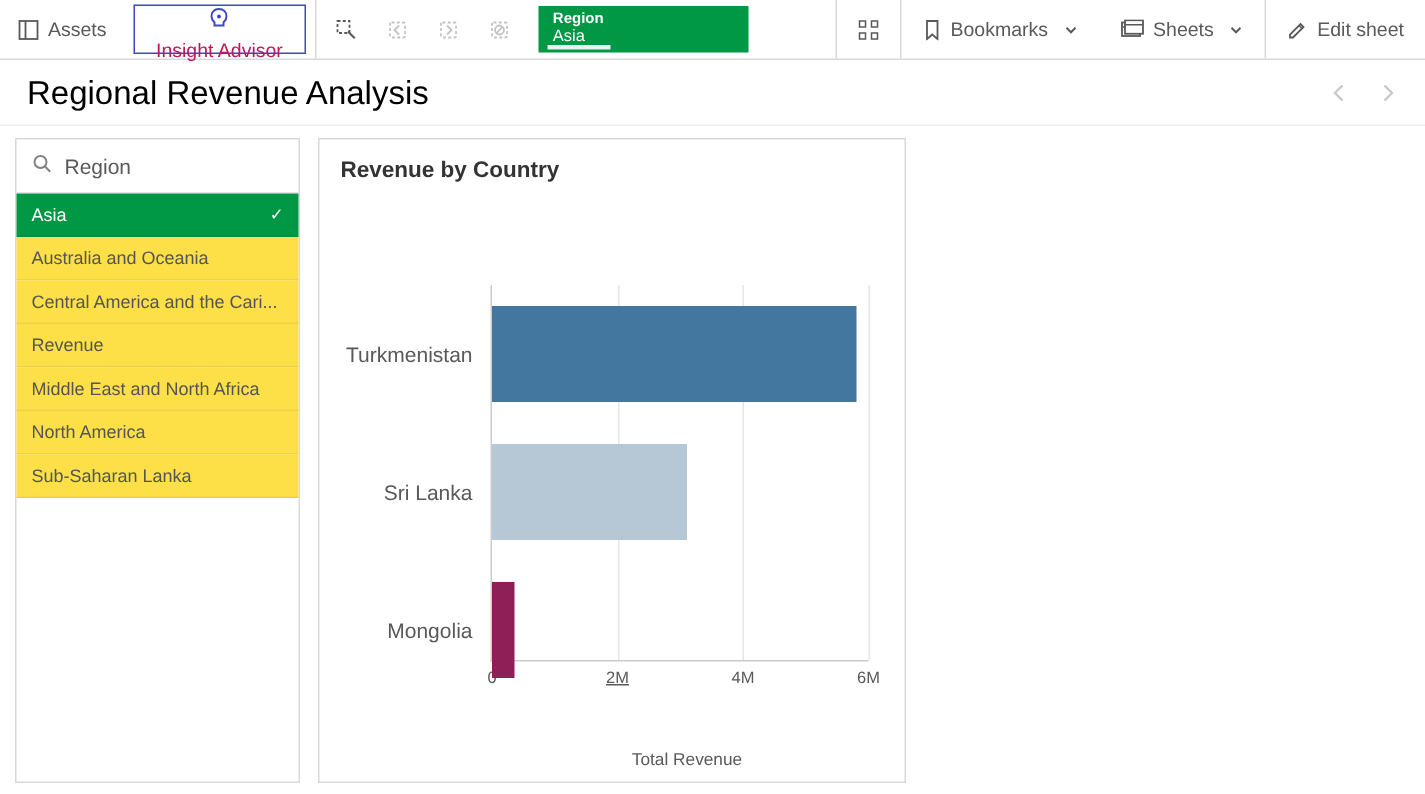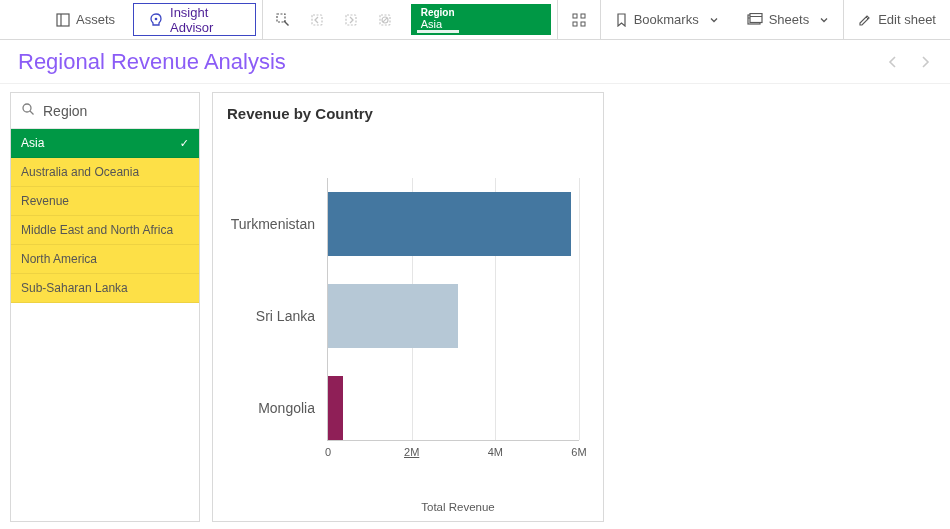--- a/index.html
+++ b/index.html
@@ -1,50 +1,50 @@
 <!DOCTYPE html>
 <html><head>
 <meta charset="utf-8">
 <style>
   * { box-sizing: border-box; }
   html, body { margin: 0; padding: 0; }
   body { font-family: "Segoe UI", -apple-system, "Helvetica Neue", Arial, sans-serif; font-size: 13px; color: #333; background: #fff; width: 950px; height: 529px; overflow: hidden; }
 
   .toolbar { height: 40px; display: flex; align-items: stretch; border-bottom: 1px solid #d9d9d9; }
-  .tb-left { display: flex; align-items: stretch; margin-left: 44px; }
+  .tb-left { display: flex; align-items: stretch; }
   .tb-item { display: flex; align-items: center; padding: 0 12px; color: #595959; gap: 6px; border-right: 0 solid transparent; }
   .tb-item svg { display:block; }
   .tb-sep { width: 1px; background: #d9d9d9; }
-  .tb-insight { border: 1px solid #3d47c4; color: #4c1d95; margin: 3px 6px; padding: 0 14px; }
+  .tb-insight { border: 1px solid #3d47c4; color: #be185d; margin: 3px 6px; padding: 0 14px; flex-direction: column; }
   .tb-icons { display: flex; align-items: center; padding: 0 8px; gap: 10px; }
   .tb-icon-btn { display:flex; align-items:center; justify-content:center; width:24px; height:24px; color:#595959; }
   .tb-icon-btn.disabled { opacity: .35; }
   .tb-pill { background: #009845; color: #fff; margin: 4px 6px; padding: 3px 10px 3px 10px; min-width: 140px; display:flex; flex-direction:column; justify-content:center; line-height: 1.05; position:relative; }
   .tb-pill .pill-label { font-size: 10px; font-weight: 600; }
   .tb-pill .pill-value { font-size: 11px; }
   .tb-pill .pill-underline { position:absolute; left:6px; bottom:2px; width: 42px; height:3px; background: rgba(255,255,255,.9); }
   .tb-spacer { flex: 1; }
   .tb-right { display: flex; align-items: stretch; }
   .tb-right .tb-item { padding: 0 14px; white-space: nowrap; }
   .caret { margin-left: 4px; }
 
-  .titlebar { height: 44px; display:flex; align-items:center; padding: 0 18px; color:#8b5cf6; font-size: 22px; border-bottom: 1px solid #f0f0f0; }
+  .titlebar { height: 44px; display:flex; align-items:center; padding: 0 18px; color:#000000; font-size: 22px; border-bottom: 1px solid #f0f0f0; }
   .titlebar .nav { margin-left:auto; display:flex; gap:18px; color:#c9c9c9; }
 
   .workspace { display:flex; gap:12px; padding: 8px 12px 12px 10px; }
 
   .filterpane { width: 190px; border: 1px solid #d9d9d9; background:#fff; display:flex; flex-direction:column; height: 430px; }
   .fp-head { display:flex; align-items:center; gap:8px; padding: 9px 10px; border-bottom: 1px solid #e5e5e5; color:#595959; font-size:14px; }
   .fp-list { display:flex; flex-direction:column; }
   .fp-item { padding: 7px 10px; font-size: 12px; border-bottom: 1px solid rgba(0,0,0,.06); background:#fde047; color:#555; white-space:nowrap; overflow:hidden; text-overflow:ellipsis; position:relative; }
   .fp-item.selected { background:#009845; color:#fff; }
   .fp-item.selected::after { content:"✓"; position:absolute; right:10px; top:50%; transform:translateY(-50%); font-size:11px; }
 
   .chartcard { width: 392px; height: 430px; border:1px solid #d9d9d9; background:#fff; padding: 12px 14px 8px 14px; display:flex; flex-direction:column; }
-  .chart-title { font-weight:700; font-size:15px; color:#333; margin-bottom: 8px; }
+  .chart-title { font-weight:700; font-size:15px; color:#333; margin-bottom: 20px; }
   .chart-body { flex:1; position:relative; }
   .plot { position:absolute; left: 100px; right: 10px; top: 48px; bottom: 54px; border-left:1px solid #ccc; border-bottom:1px solid #ccc; }
   .gridline { position:absolute; top:0; bottom:0; width:1px; background:#e5e5e5; }
   .bar { position:absolute; height: 64px; left:0; }
   .catlabel { position:absolute; left:0; width: 94px; text-align:right; font-size: 14px; color:#595959; transform: translateY(-50%); padding-right:6px; }
   .tick { position:absolute; bottom:-18px; transform:translateX(-50%); font-size:11px; color:#595959; }
   .xlabel { text-align:center; font-size:11.5px; color:#595959; margin-top:6px; }
 </style>
 </head>
 <body>
@@ -183,20 +183,21 @@
         <svg width="14" height="14" viewBox="0 0 14 14" fill="none">
             <circle cx="6" cy="6" r="4" stroke="#808080" stroke-width="1.3"></circle>
             <line x1="9" y1="9" x2="12.5" y2="12.5" stroke="#808080" stroke-width="1.3"></line>
           </svg>
       </span>
       <span>Region</span>
     </div>
     <div class="fp-list" id="fp-list">
         <div class="fp-item selected">Asia</div>
         <div class="fp-item">Australia and Oceania</div>
+        <div class="fp-item">Central America and the Cari...</div>
         <div class="fp-item">Revenue</div>
         <div class="fp-item">Middle East and North Africa</div>
         <div class="fp-item">North America</div>
         <div class="fp-item">Sub-Saharan Lanka</div>
       </div>
   </div>
 
   <div class="chartcard">
     <div class="chart-title">Revenue by Country</div>
     <div class="chart-body">

